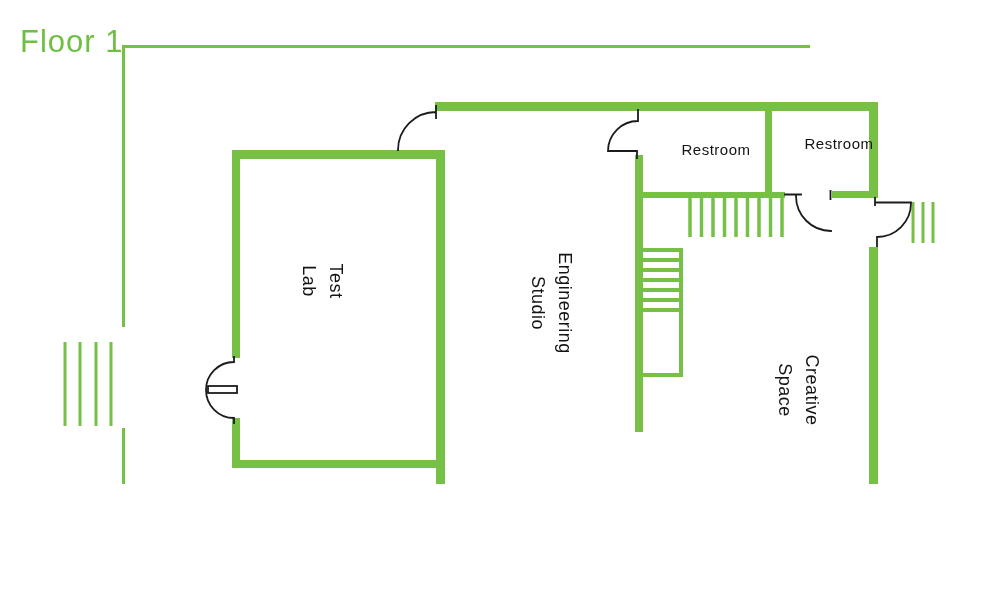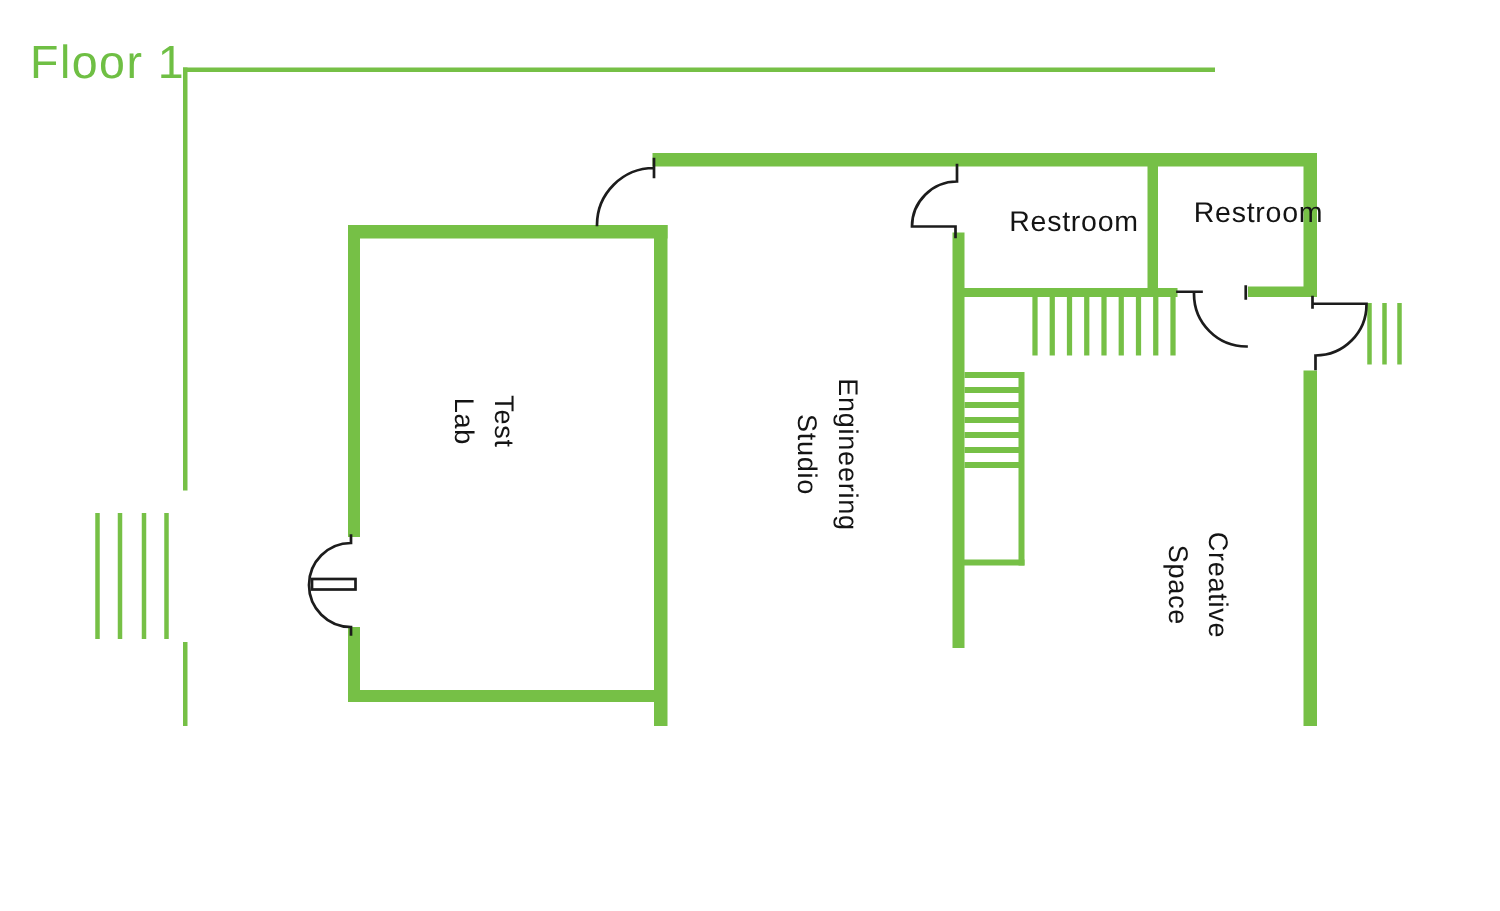--- a/index.html
+++ b/index.html
@@ -15,21 +15,21 @@
   }
   .room-label{
     position:absolute;color:#141414;text-align:center;white-space:nowrap;
     letter-spacing:.5px;
   }
   .room-label.vert{
     font-size:18px;line-height:1.5;
     transform:translate(-50%,-50%) rotate(90deg);
   }
   .room-label.horiz{
-    font-size:19px;
+    font-size:15px;
     transform:translate(-50%,-50%);
   }
   .room-label div{white-space:nowrap;}
 </style>
 </head>
 <body>
 
 <div id="stage">
 
   <svg id="plan-svg" width="1000" height="607" viewBox="0 0 1000 607">

